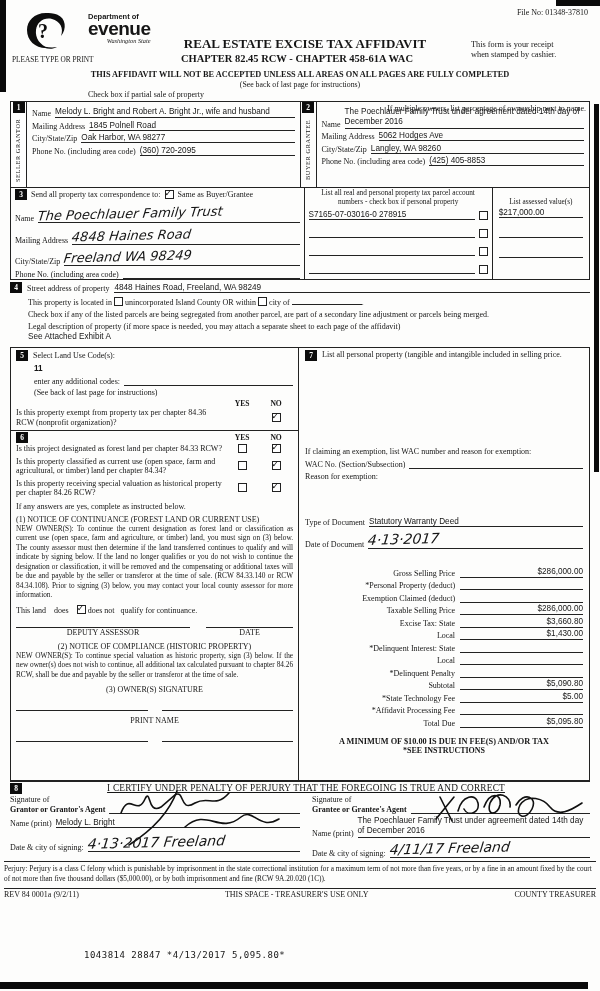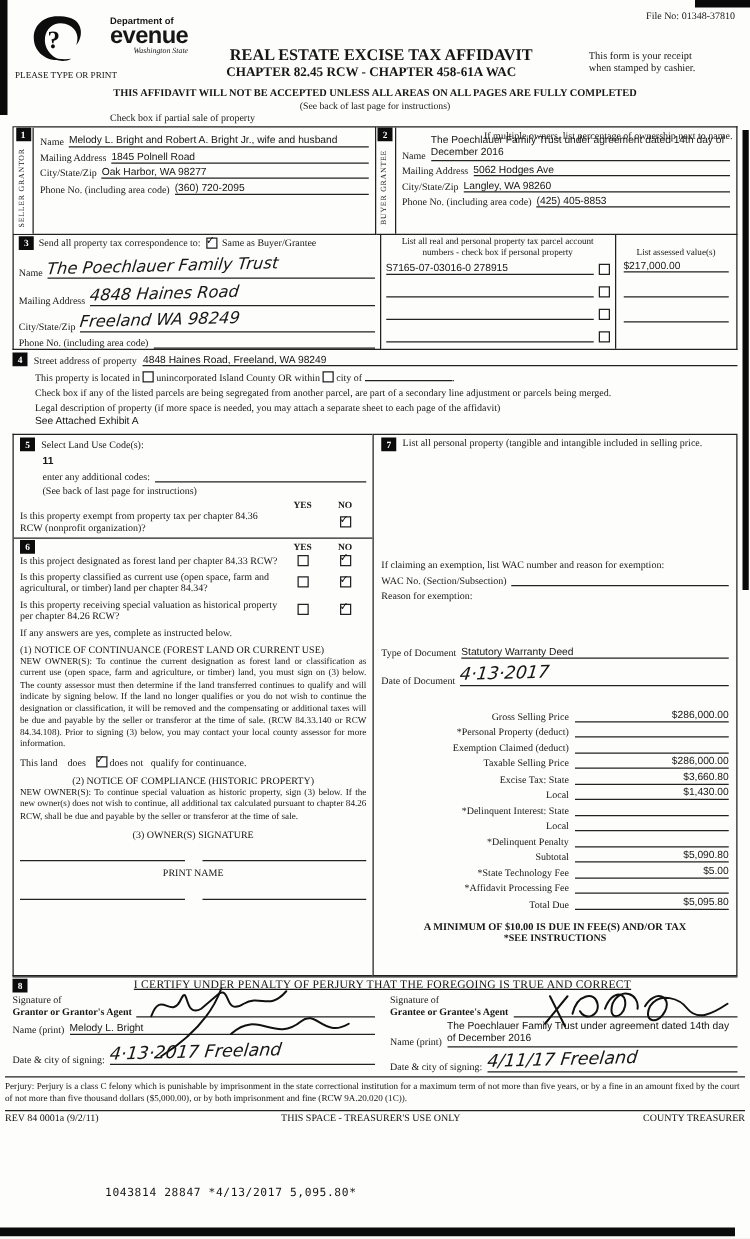--- a/index.html
+++ b/index.html
@@ -265,20 +265,24 @@
         <div class="lbl" style="margin-top:4px;">If any answers are yes, complete as instructed below.</div>
         <div class="lbl" style="margin-top:4px;">(1) NOTICE OF CONTINUANCE (FOREST LAND OR CURRENT USE)</div>
         <div class="small" style="line-height:1.3;text-align:justify;">NEW OWNER(S):  To continue the current designation as forest land or classification as current use (open space, farm and agriculture, or timber) land, you must sign on (3) below.  The county assessor must then determine if the land transferred continues to qualify and will indicate by signing below. If the land no longer qualifies or you do not wish to continue the designation or classification, it will be removed and the compensating or additional taxes will be due and payable by the seller or transferor at the time of sale.  (RCW 84.33.140 or RCW 84.34.108).  Prior to signing (3) below, you may contact your local county assessor for more information.</div>
         <div class="lbl" style="margin-top:5px;">
           <span>This land</span>&nbsp;&nbsp;&nbsp;
           <span>does</span>&nbsp;&nbsp;&nbsp;
           <span class="cb on"></span>
           <span>does not</span>&nbsp;&nbsp;
           <span>qualify for continuance.</span>
         </div>
+        <div style="display:flex;gap:16px;margin-top:12px;">
+          <div style="flex:2;border-top:1px solid #222;text-align:center;font-size:8px;">DEPUTY ASSESSOR</div>
+          <div style="flex:1;border-top:1px solid #222;text-align:center;font-size:8px;">DATE</div>
+        </div>
         <div class="lbl center" style="margin-top:5px;">(2) NOTICE OF COMPLIANCE (HISTORIC PROPERTY)</div>
         <div class="small" style="line-height:1.3;text-align:justify;">NEW OWNER(S):  To continue special valuation as historic property, sign (3) below.  If the new owner(s) does not wish to continue, all additional tax calculated pursuant to chapter 84.26 RCW, shall be due and payable by the seller or transferor at the time of sale.</div>
         <div class="lbl center" style="margin-top:6px;">(3) OWNER(S) SIGNATURE</div>
         <div style="display:flex;gap:14px;margin-top:16px;">
           <div style="flex:1;border-top:1px solid #222;"></div>
           <div style="flex:1;border-top:1px solid #222;"></div>
         </div>
         <div class="lbl center" style="margin-top:5px;">PRINT NAME</div>
         <div style="display:flex;gap:14px;margin-top:16px;">
           <div style="flex:1;border-top:1px solid #222;"></div>

